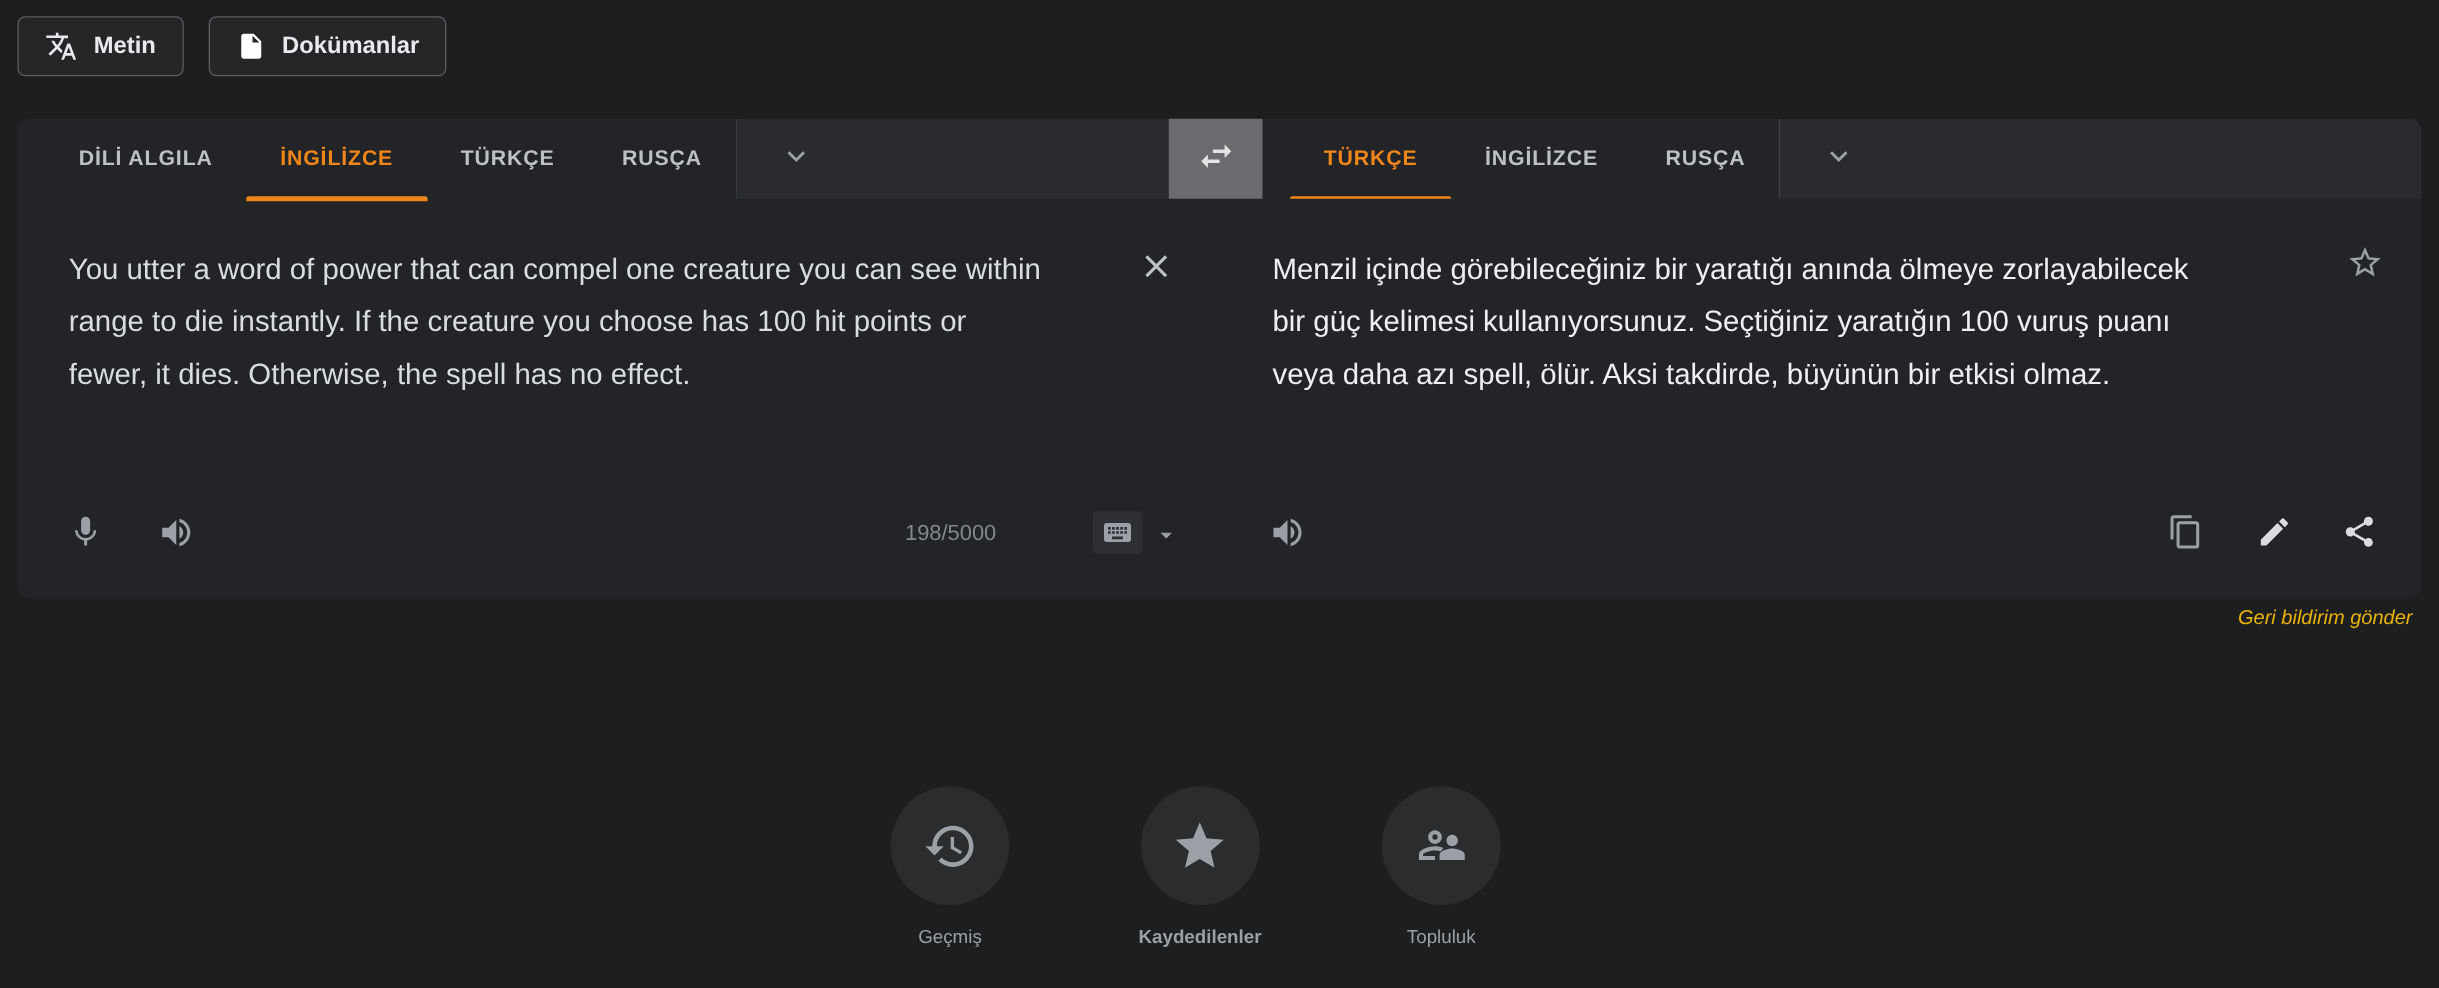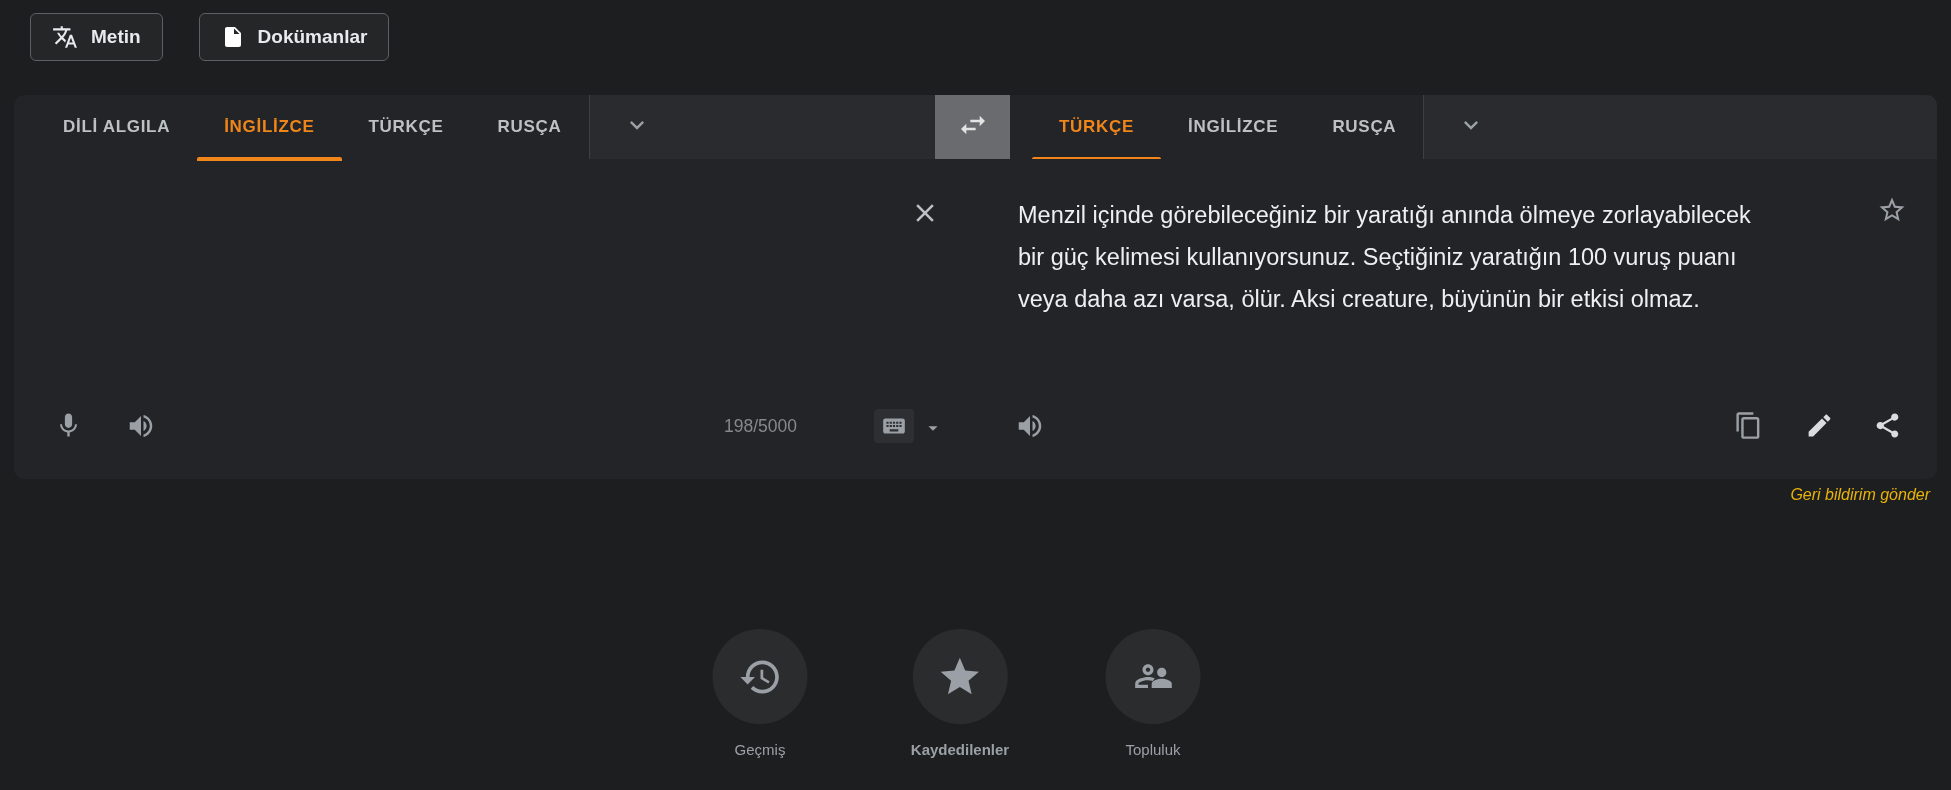--- a/index.html
+++ b/index.html
@@ -1,20 +1,20 @@
 <!DOCTYPE html>
 <html><head>
 <meta charset="utf-8">
 <style>
   * { margin:0; padding:0; box-sizing:border-box; }
   html,body { width:1951px; height:790px; background:#1d1e1f; overflow:hidden;
               font-family:"Liberation Sans","DejaVu Sans",sans-serif; }
 
   
-  .top-buttons { position:absolute; top:13px; left:30px; display:flex; gap:36px; }
+  .top-buttons { position:absolute; top:13px; left:14px; display:flex; gap:20px; }
   .chip { height:48px; border:1px solid #5c5f63; border-radius:6px; background:#242628;
           color:#e8eaed; display:flex; align-items:center; gap:13px; padding:0 21px;
           font-size:19px; font-weight:bold; cursor:pointer; }
   .chip svg { display:block; }
 
   
   .card { position:absolute; left:14px; top:95px; width:1923px; height:384px;
           background:#222427; border-radius:10px; }
 
   
@@ -112,28 +112,29 @@
       <div class="chev-seg">
         <span>
           <svg width="28" height="28" viewBox="0 0 24 24" fill="#9aa0a6">
               <path d="M7.41 8.59L12 13.17l4.59-4.58L18 10l-6 6-6-6 1.41-1.41z"></path>
             </svg>
         </span>
       </div>
     </div>
   </div>
 
+  <div class="source-text">You utter a word of power that can compel one creature you can see within range to die instantly. If the creature you choose has 100 hit points or fewer, it dies. Otherwise, the spell has no effect.</div>
 
   <div class="icon-btn" style="left:896px; top:103px;">
     <svg width="30" height="30" viewBox="0 0 24 24" fill="#bdc1c6">
         <path d="M19 6.41L17.59 5 12 10.59 6.41 5 5 6.41 10.59 12 5 17.59 6.41 19 12 13.41 17.59 19 19 17.59 13.41 12z"></path>
       </svg>
   </div>
 
-  <div class="target-text">Menzil içinde görebileceğiniz bir yaratığı anında ölmeye zorlayabilecek bir güç kelimesi kullanıyorsunuz. Seçtiğiniz yaratığın 100 vuruş puanı veya daha azı varsa, ölür. Aksi creature, büyünün bir etkisi olmaz.</div>
+  <div class="target-text">Menzil içinde görebileceğiniz bir yaratığı anında ölmeye zorlayabilecek bir güç kelimesi kullanıyorsunuz. Seçtiğiniz yaratığın 100 vuruş puanı veya daha azı spell, ölür. Aksi takdirde, büyünün bir etkisi olmaz.</div>
 
   <div class="icon-btn" style="left:1863px; top:100px;">
     <svg width="30" height="30" viewBox="0 0 24 24" fill="#9aa0a6">
         <path d="M22 9.24l-7.19-.62L12 2 9.19 8.63 2 9.24l5.46 4.73L5.82 21 12 17.27 18.18 21l-1.63-7.03L22 9.24zM12 15.4l-3.76 2.27 1-4.28-3.32-2.88 4.38-.38L12 6.1l1.71 4.04 4.38.38-3.32 2.88 1 4.28L12 15.4z"></path>
       </svg>
   </div>
 
   <div class="icon-btn" style="left:40px; top:316px;">
     <svg width="29" height="29" viewBox="0 0 24 24" fill="#9aa0a6">
         <path d="M12 14c1.66 0 3-1.34 3-3V5c0-1.66-1.34-3-3-3S9 3.34 9 5v6c0 1.66 1.34 3 3 3zm5.3-3c0 3-2.54 5.1-5.3 5.1S6.7 14 6.7 11H5c0 3.41 2.72 6.23 6 6.72V21h2v-3.28c3.28-.48 6-3.3 6-6.72h-1.7z"></path>

